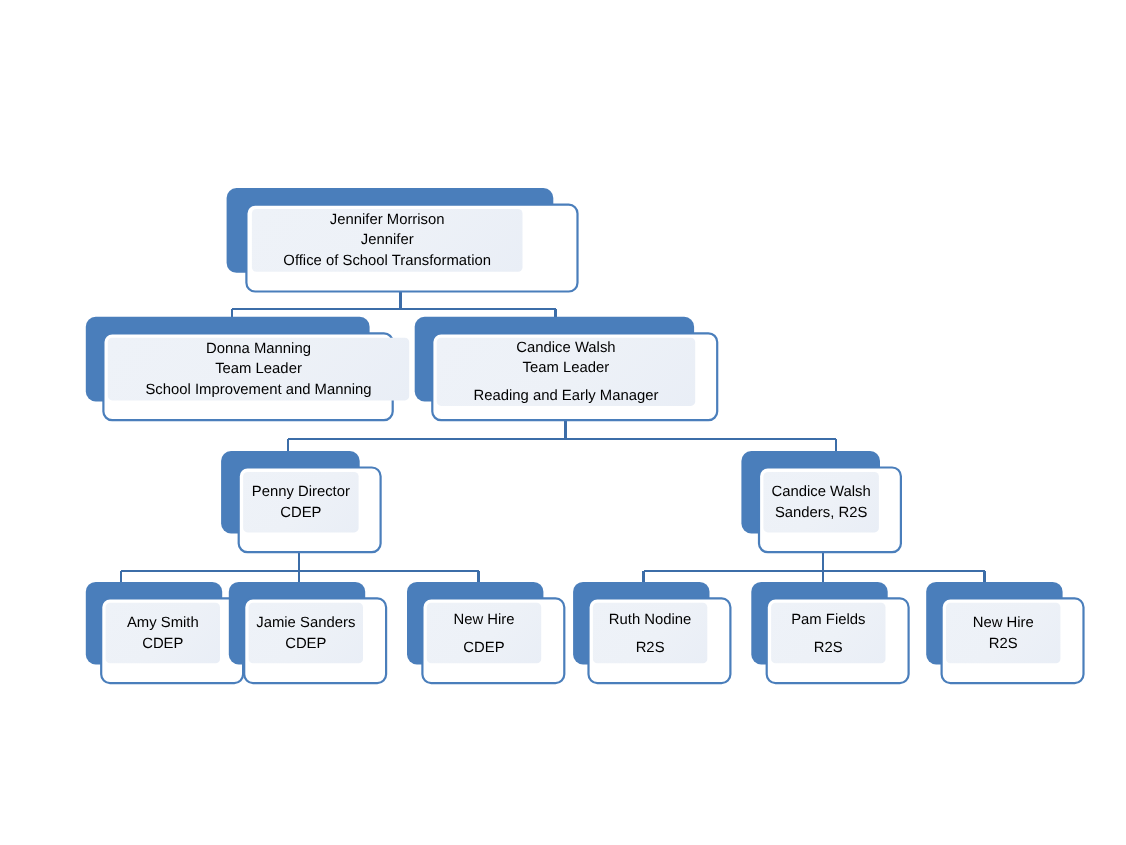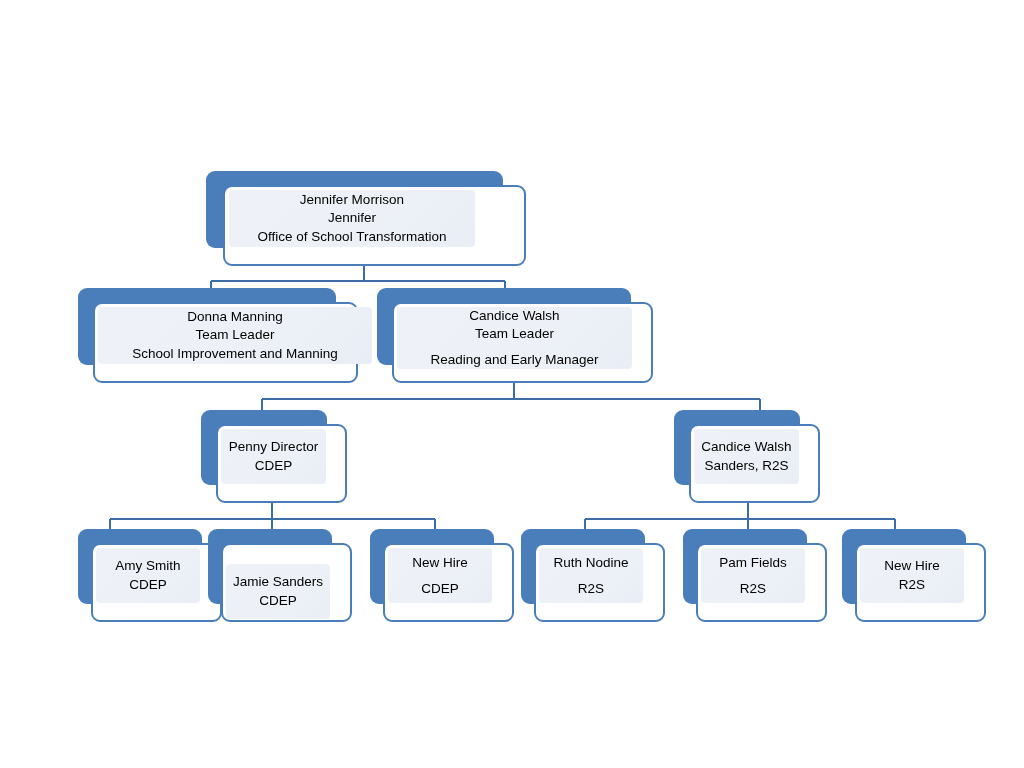--- a/index.html
+++ b/index.html
@@ -167,21 +167,21 @@
     <div class="card" style="left:13px; top:14px; width:131px; height:79px;"></div>
     <div class="panel" style="left:18px; top:19px; width:104px; height:55px;">
       <span class="line">Amy Smith</span>
       <span class="line">CDEP</span>
     </div>
   </div>
 
   <div class="node" style="left:208px; top:529px; width:144px; height:93px;">
     <div class="plate" style="width:124px; height:75px;"></div>
     <div class="card" style="left:13px; top:14px; width:131px; height:79px;"></div>
-    <div class="panel" style="left:18px; top:19px; width:104px; height:55px;margin-top:16px;">
+    <div class="panel" style="left:18px; top:19px; width:104px; height:55px;">
       <span class="line">Jamie Sanders</span>
       <span class="line">CDEP</span>
     </div>
   </div>
 
   <div class="node" style="left:370px; top:529px; width:144px; height:93px;">
     <div class="plate" style="width:124px; height:75px;"></div>
     <div class="card" style="left:13px; top:14px; width:131px; height:79px;"></div>
     <div class="panel loose" style="left:18px; top:19px; width:104px; height:55px;">
       <span class="line">New Hire</span>

